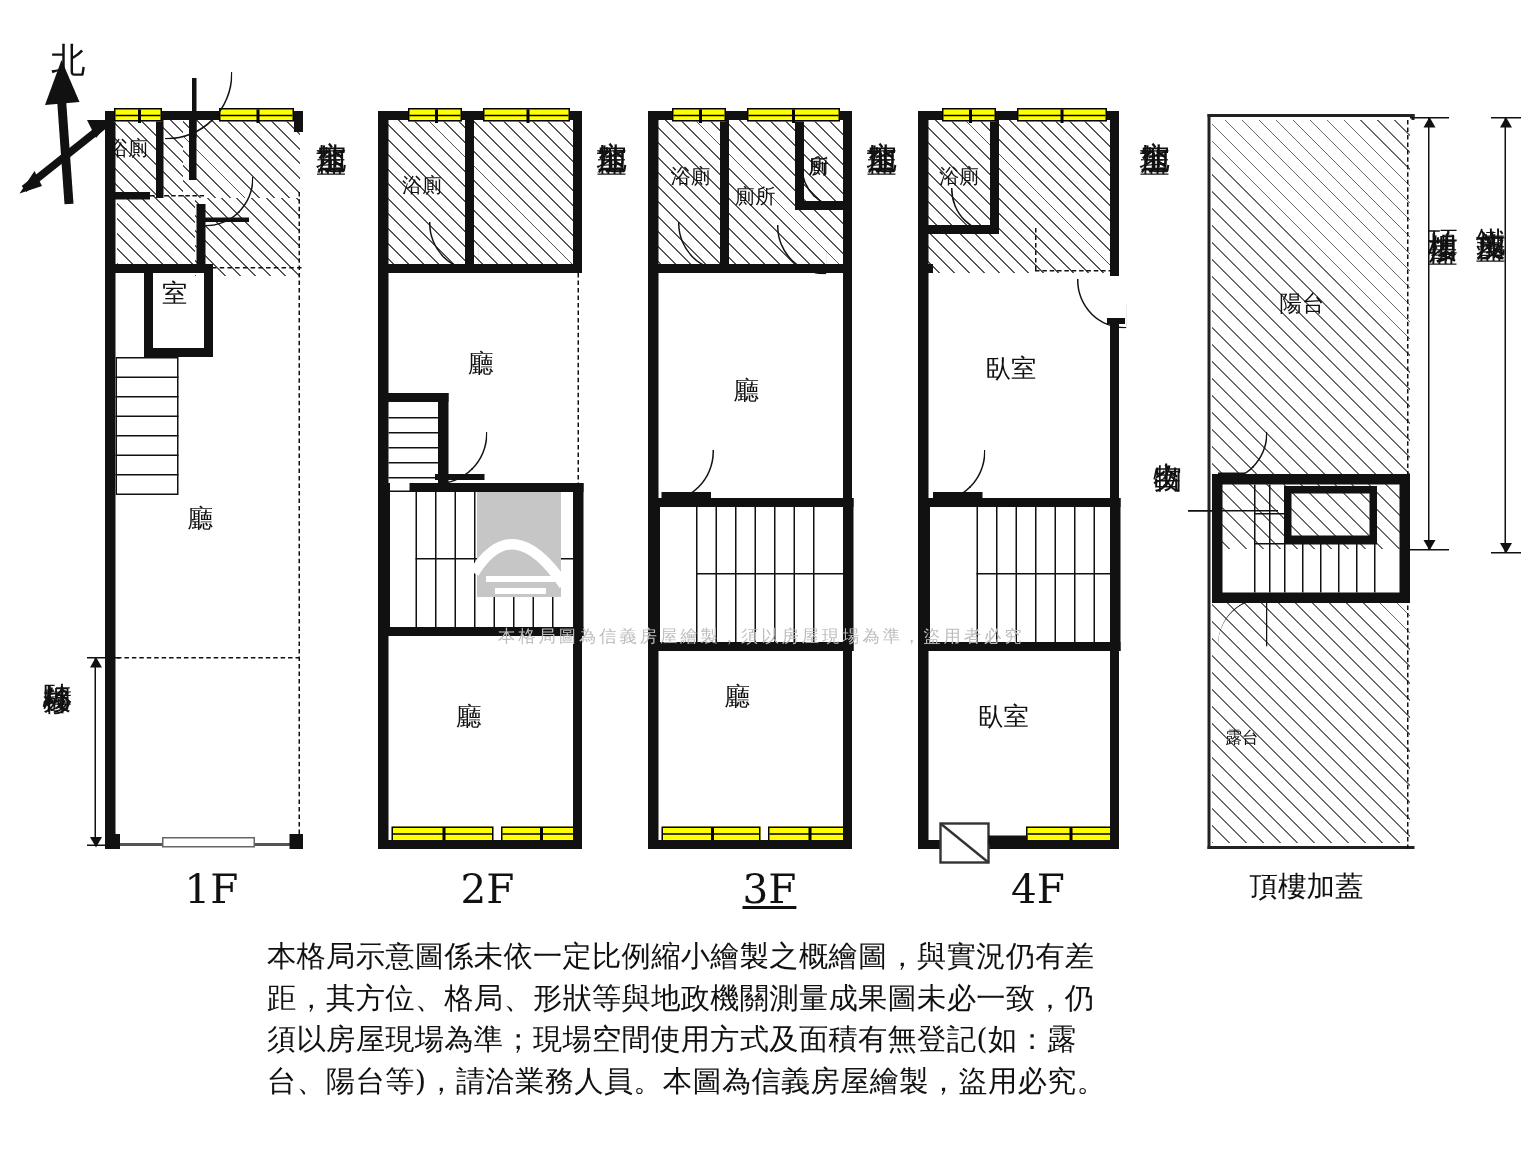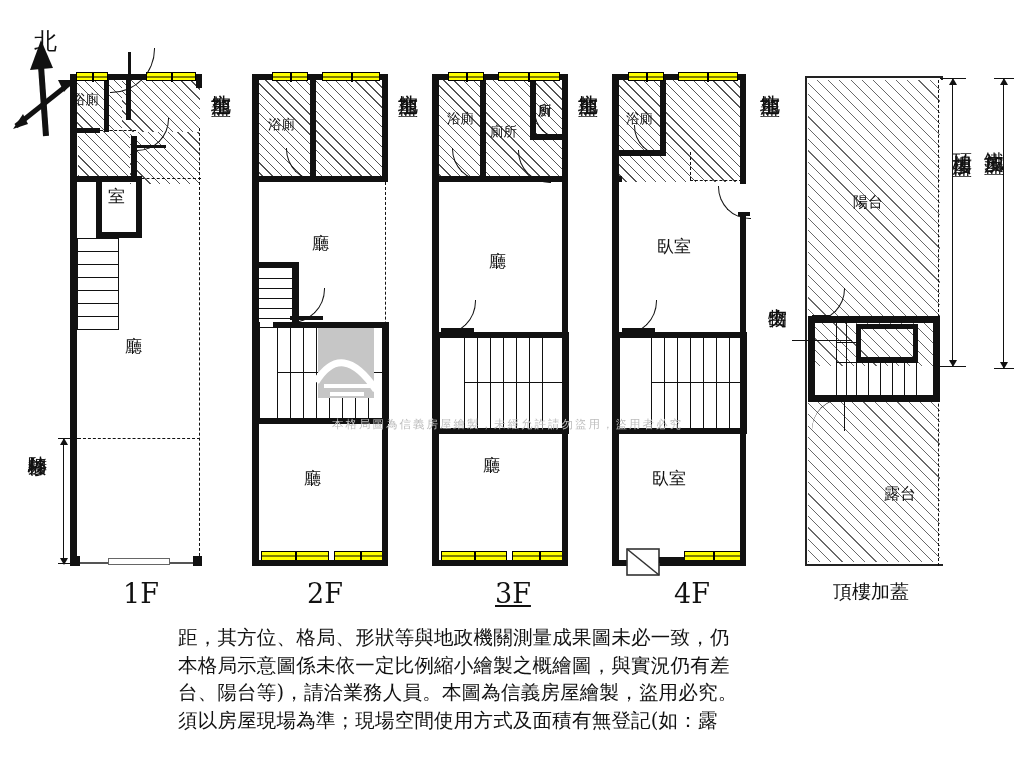--- a/index.html
+++ b/index.html
@@ -567,35 +567,35 @@
     <span class="vtext" style="left:952px; top:138px; font-size:20px;">頂樓加蓋</span>
 
     <div class="dim-v" style="left:1003px; top:78px; height:290px;"></div>
     <div class="arrow-up" style="left:1000px; top:78px;"></div>
     <div class="arrow-down" style="left:1000px; top:362px;"></div>
     <div class="dim-h" style="left:994px; top:78px; width:20px;"></div>
     <div class="dim-h" style="left:994px; top:368px; width:20px;"></div>
     <span class="vtext" style="left:984px; top:136px; font-size:20px;">鐵皮加蓋</span>
 
     <span class="lab lab-room-sm" style="left:853px; top:195px; font-size:15px;">陽台</span>
-    <span class="lab lab-room-sm" style="left:884px; top:486px; font-size:16px;">露台</span>
+    <span class="lab lab-room-sm" style="left:817px; top:486px; font-size:11px;">露台</span>
 
     <span class="lab lab-rooftop" style="left:833px; top:582px;">頂樓加蓋</span>
   </div>
 
   <div id="watermark">
     <svg width="70" height="86" viewBox="0 0 70 86" style="position:absolute;left:-6px;top:4px;">
       <rect x="6" y="2" width="56" height="70" fill="#c6c6c6"></rect>
       <path d="M 4 56 Q 30 14 64 64" stroke="#ffffff" stroke-width="7" fill="none"></path>
       <path d="M 12 60 L 58 60" stroke="#ffffff" stroke-width="4" fill="none"></path>
       <path d="M 18 68 L 52 68" stroke="#ffffff" stroke-width="4" fill="none"></path>
     </svg>
-    <span id="wm-sub">本格局圖為信義房屋繪製，未經允許請勿盜用，盜用者必究</span>
+    <span id="wm-sub">本格局圖為信義房屋繪製，須以房屋現場為準，盜用者必究</span>
   </div>
 
   <div id="disclaimer">
+    <div>本格局示意圖係未依一定比例縮小繪製之概繪圖，與實況仍有差</div>
     <div>距，其方位、格局、形狀等與地政機關測量成果圖未必一致，仍</div>
-    <div>本格局示意圖係未依一定比例縮小繪製之概繪圖，與實況仍有差</div>
+    <div>須以房屋現場為準；現場空間使用方式及面積有無登記(如：露</div>
     <div>台、陽台等)，請洽業務人員。本圖為信義房屋繪製，盜用必究。</div>
-    <div>須以房屋現場為準；現場空間使用方式及面積有無登記(如：露</div>
   </div>
 
 </div>
 
 </body></html>

